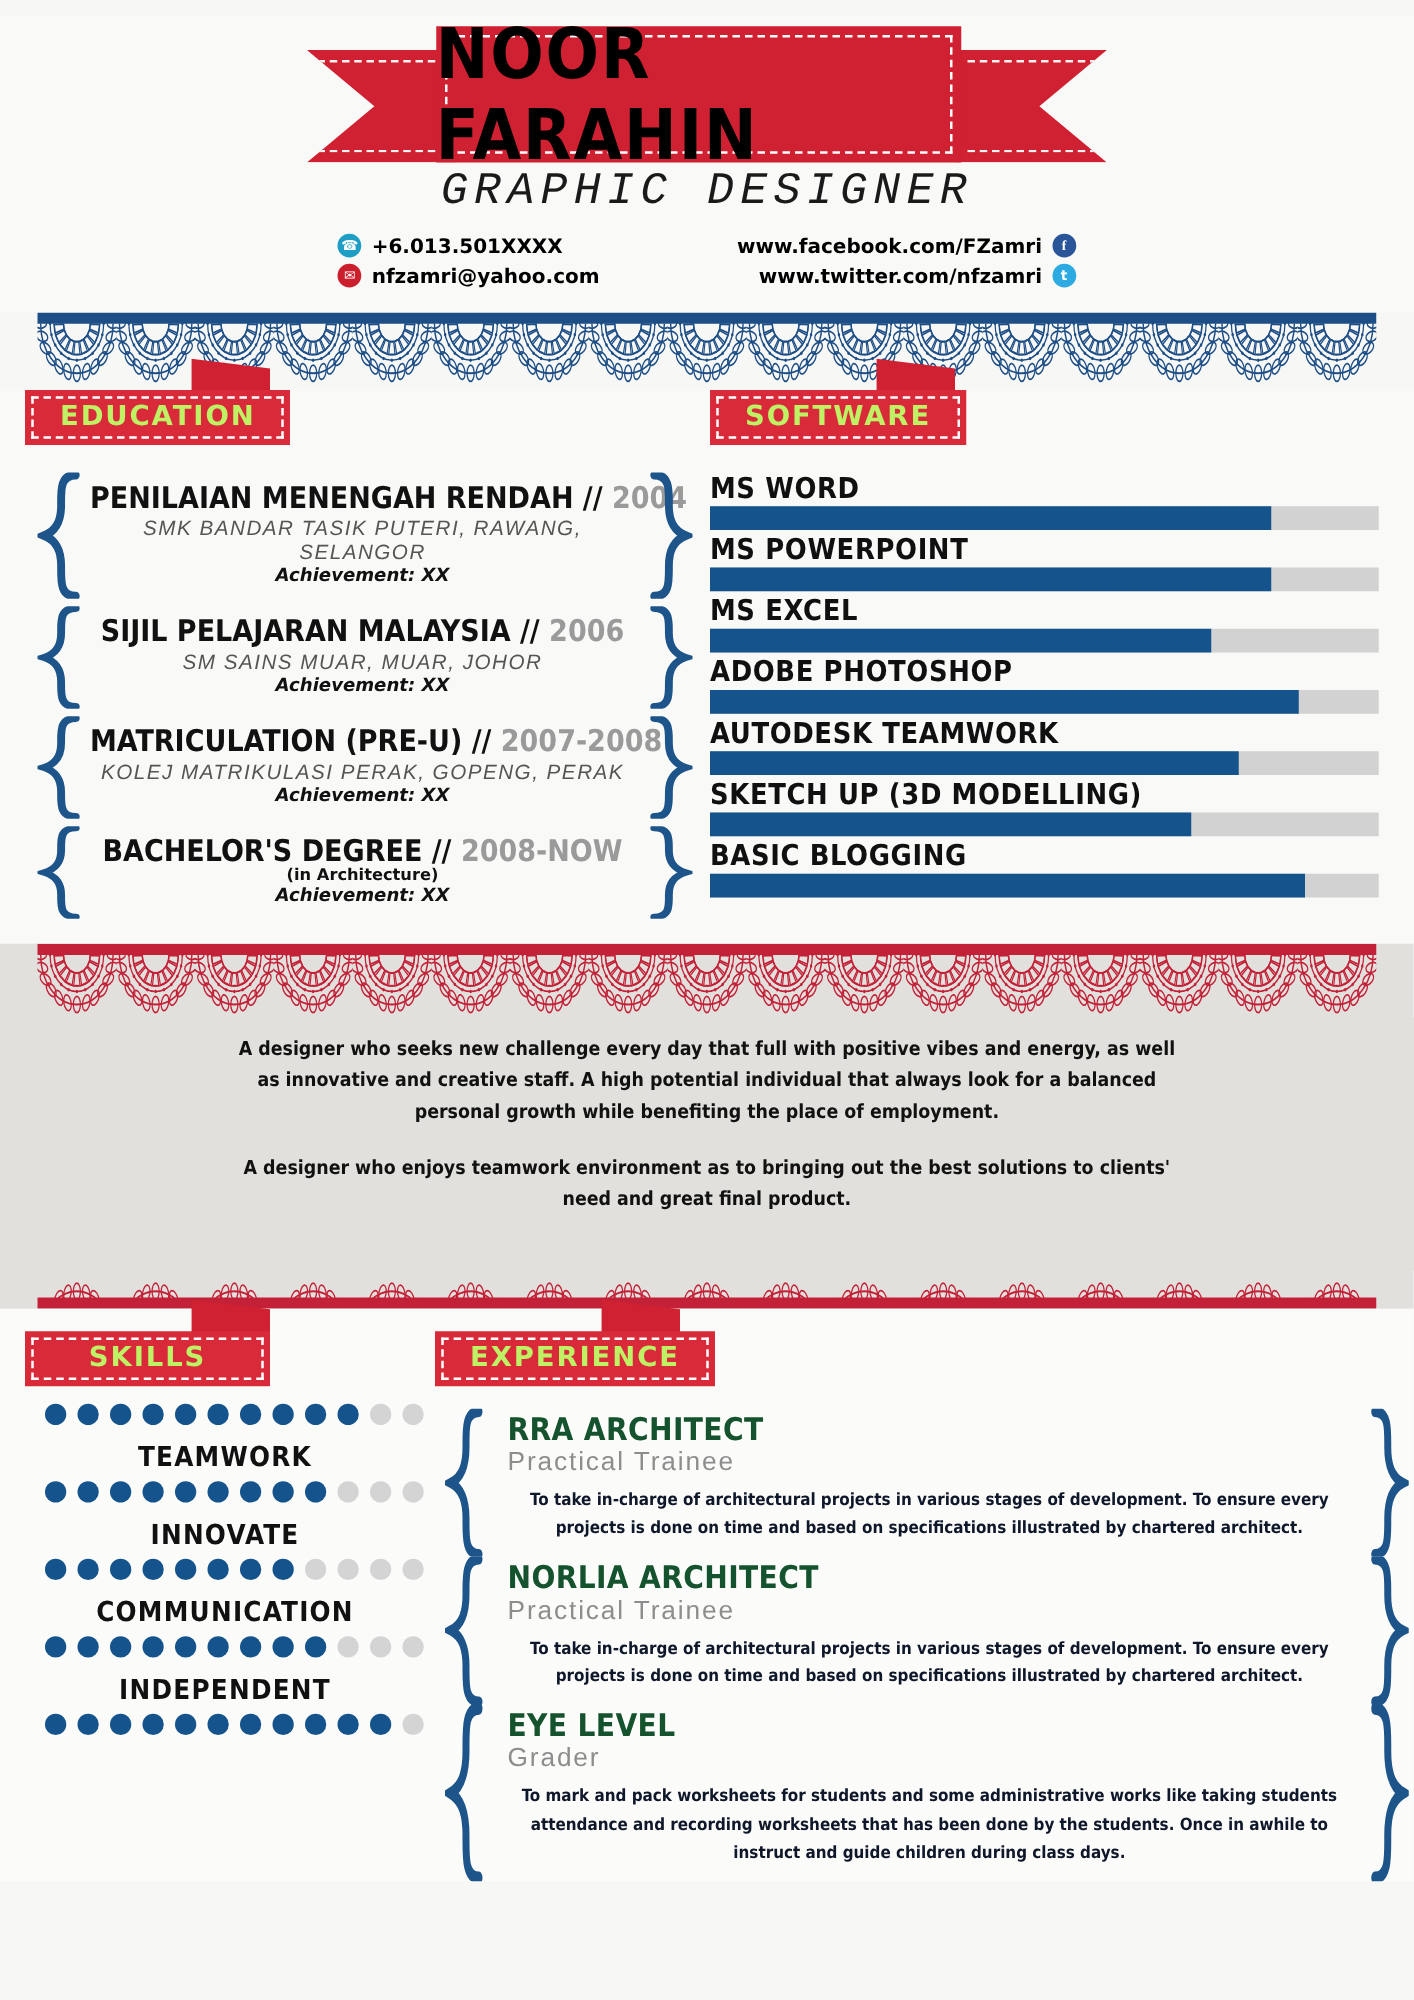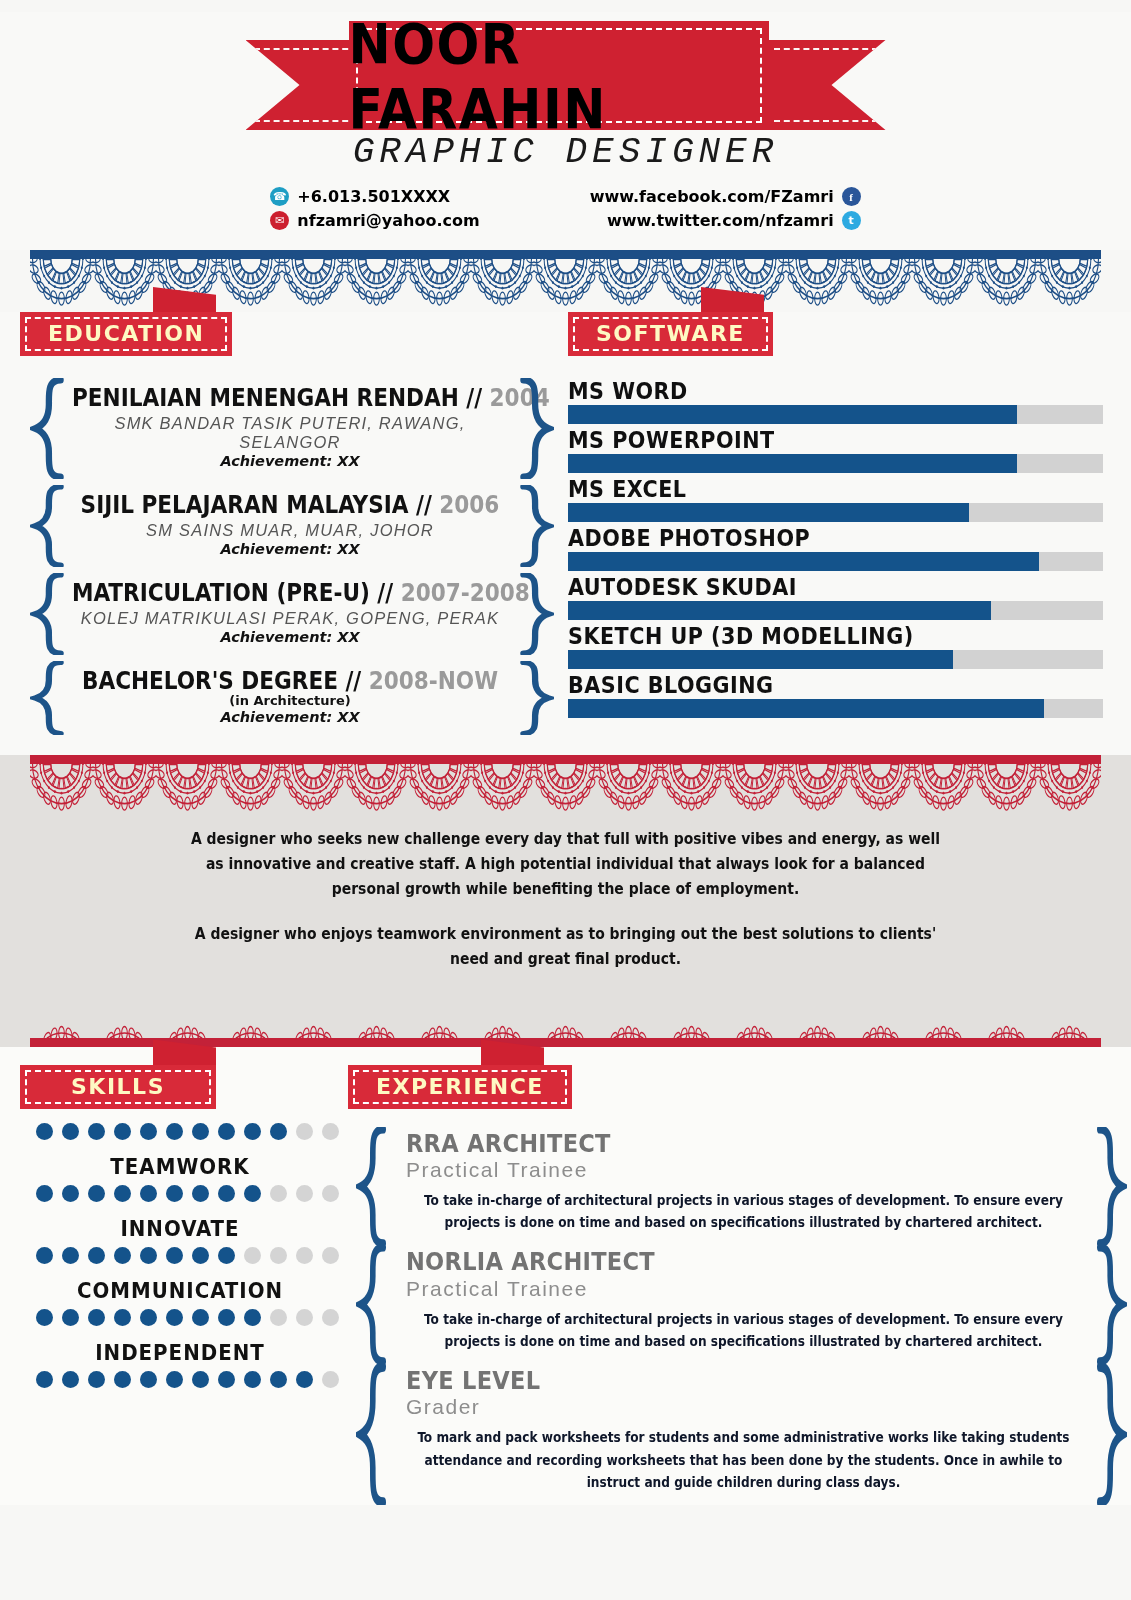--- a/index.html
+++ b/index.html
@@ -79,21 +79,21 @@
   .scallop svg { width: 100%; height: 100%; display: block; }
 
   
   .sec-label { position: relative; display: inline-block; }
   .sec-label .flagtip {
     position: absolute; top: -25px; left: 133px;
     width: 63px; height: 28px; background: #cf2131;
     clip-path: polygon(0 0, 100% 28%, 100% 100%, 0 100%);
   }
   .sec-label .plate {
-    background: #d82a39; color: #fef9c3;
+    background: #d82a39; color: #bef264;
     padding: 9px 28px 10px; font-size: 22px; font-weight: bold;
     letter-spacing: 1.5px; position: relative;
     font-family: "DejaVu Sans", sans-serif;
     min-width: 196px; text-align: center;
   }
   .sec-label .plate::before {
     content: ""; position: absolute; inset: 5px;
     border: 2px dashed #ffffff;
   }
   .sec-label .plate span { position: relative; }
@@ -162,21 +162,21 @@
   }
   .dots { display: flex; gap: 9px; justify-content: flex-start; padding-left: 16px;}
   .dot { width: 17px; height: 17px; border-radius: 50%; background: #d4d4d4; }
   .dot.on { background: #14538b; }
 
   .exp-list { margin-top: 18px; }
   .exp-item { position: relative; padding: 4px 50px 12px 58px; }
   .exp-item .brace.l { left: 8px; width: 32px; }
   .exp-item .brace.r { right: 4px; width: 32px; }
   .exp-title {
-    font-size: 25px; font-weight: bold; color: #737373;
+    font-size: 25px; font-weight: bold; color: #14532d;
     letter-spacing: .3px; font-family: "DejaVu Sans", sans-serif;
     font-stretch: condensed; line-height: 1.05;
   }
   .exp-role {
     font-size: 21px; color: #8d8d8d; letter-spacing: 1.5px;
     font-family: "Liberation Sans", sans-serif; font-weight: 300;
     margin-top: 1px; margin-bottom: 7px;
   }
   .exp-desc {
     font-size: 13.5px; font-weight: bold; line-height: 1.65; color: #0f172a;
@@ -1055,21 +1055,21 @@
        <div class="sw-fill" style="width:75%;background:#14538b"></div>
      </div>
         </div>
         <div class="sw-item">
           <div class="sw-name">ADOBE PHOTOSHOP</div>
      <div class="sw-track">
        <div class="sw-fill" style="width:88%;background:#14538b"></div>
      </div>
         </div>
         <div class="sw-item">
-          <div class="sw-name">AUTODESK SKUDAI</div>
+          <div class="sw-name">AUTODESK TEAMWORK</div>
      <div class="sw-track">
        <div class="sw-fill" style="width:79%;background:#14538b"></div>
      </div>
         </div>
         <div class="sw-item">
           <div class="sw-name">SKETCH UP (3D MODELLING)</div>
      <div class="sw-track">
        <div class="sw-fill" style="width:72%;background:#14538b"></div>
      </div>
         </div>

